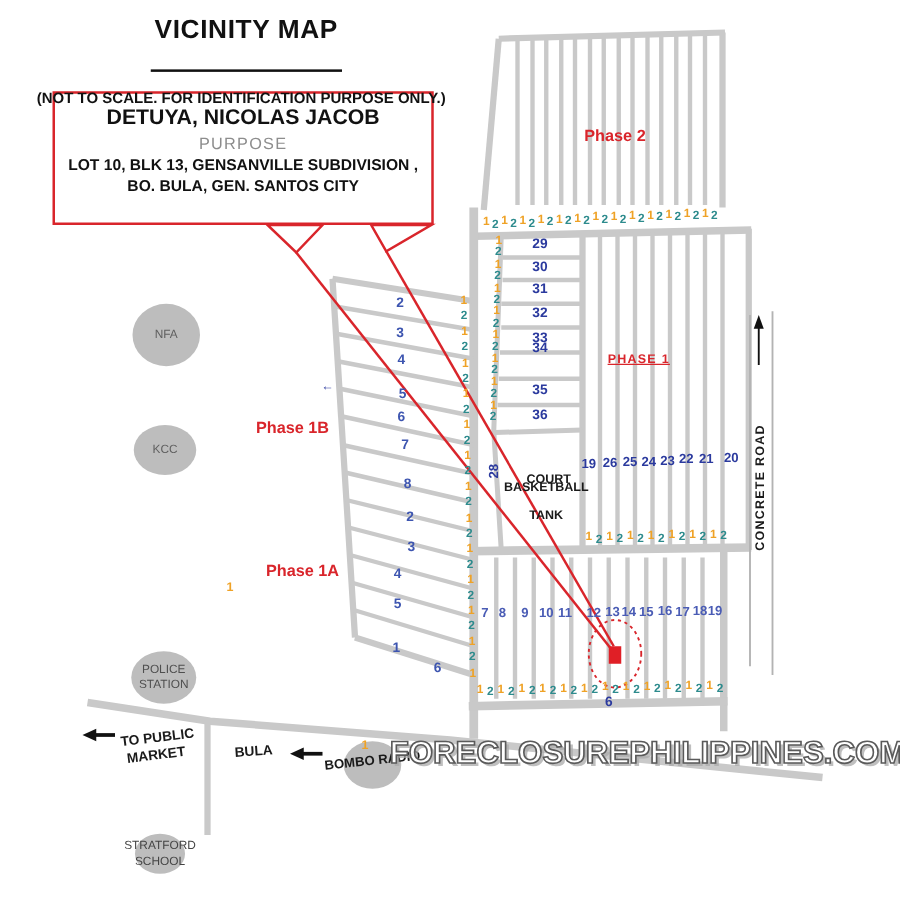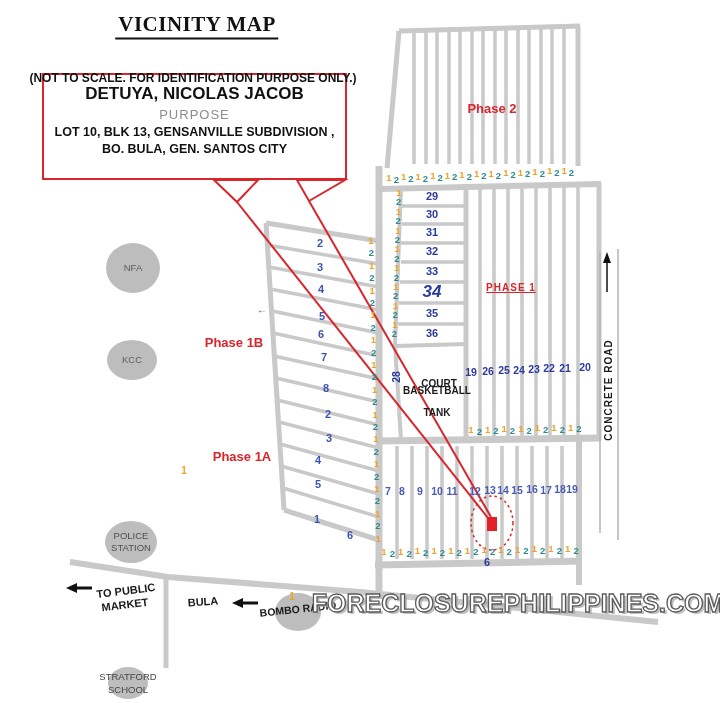--- a/index.html
+++ b/index.html
@@ -10,21 +10,21 @@
   .red{color:#d9252b;font-weight:bold;text-align:center;}
   .blk{color:#1a1a1a;font-weight:bold;}
   .gry{color:#5f5f5f;font-weight:normal;}
   .mk{position:absolute;transform:translate(-50%,-50%);font-weight:bold;white-space:nowrap;line-height:1;}
   .callout{position:absolute;left:42px;top:73px;width:305px;height:107px;box-sizing:border-box;
            background:#fff;border:2px solid #d9252b;text-align:center;padding-top:9px;z-index:1;}
   .co-owner{font-size:17px;font-weight:bold;color:#111;}
   .co-prop{font-size:13px;color:#8d8d8d;letter-spacing:1px;margin-top:3px;}
   .co-addr{font-size:12.5px;font-weight:bold;color:#111;margin-top:3px;}
   .title-underline{font-size:21px;font-weight:bold;color:#111;border-bottom:2.5px solid #111;
-                   padding:0 3px 2px 3px;letter-spacing:0.5px;font-family:Liberation Serif, serif;}
+                   padding:0 3px 20px 3px;letter-spacing:0.5px;}
   .subtitle{font-size:12px;font-weight:bold;color:#111;margin-top:31px;}
   .wm{font-size:25px;font-weight:bold;color:#ffffff;letter-spacing:0px;
       -webkit-text-stroke:1.3px #5a5a5a;text-shadow:2.5px 2.5px 0 rgba(170,170,170,0.75);}
   .lbl-layer{position:absolute;left:0;top:0;width:720px;height:720px;z-index:3;}
   .svg-layer{z-index:2;}
 </style>
 </head>
 <body>
 
 <div class="stage">
@@ -309,21 +309,21 @@
         <span class="mk" style="left: 329px; top: 438px; color: rgb(61, 85, 176); font-size: 11px;">3</span>
         <span class="mk" style="left: 318px; top: 460px; color: rgb(61, 85, 176); font-size: 11px;">4</span>
         <span class="mk" style="left: 318px; top: 484px; color: rgb(61, 85, 176); font-size: 11px;">5</span>
         <span class="mk" style="left: 317px; top: 519px; color: rgb(61, 85, 176); font-size: 11px;">1</span>
         <span class="mk" style="left: 350px; top: 535px; color: rgb(61, 85, 176); font-size: 11px;">6</span>
         <span class="mk" style="left: 432px; top: 196px; color: rgb(43, 58, 158); font-size: 11px;">29</span>
         <span class="mk" style="left: 432px; top: 214px; color: rgb(43, 58, 158); font-size: 11px;">30</span>
         <span class="mk" style="left: 432px; top: 232px; color: rgb(43, 58, 158); font-size: 11px;">31</span>
         <span class="mk" style="left: 432px; top: 251px; color: rgb(43, 58, 158); font-size: 11px;">32</span>
         <span class="mk" style="left: 432px; top: 271px; color: rgb(43, 58, 158); font-size: 11px;">33</span>
-        <span class="mk" style="left: 432px; top: 291px; color: rgb(43, 58, 158); font-size: 17px; font-style: italic;">34</span>
+        <span class="mk" style="left: 432px; top: 279px; color: rgb(43, 58, 158); font-size: 11px;">34</span>
         <span class="mk" style="left: 432px; top: 313px; color: rgb(43, 58, 158); font-size: 11px;">35</span>
         <span class="mk" style="left: 432px; top: 333px; color: rgb(43, 58, 158); font-size: 11px;">36</span>
         <span class="mk" style="left: 471px; top: 372px; color: rgb(43, 58, 158); font-size: 10.5px;">19</span>
         <span class="mk" style="left: 488px; top: 371px; color: rgb(43, 58, 158); font-size: 10.5px;">26</span>
         <span class="mk" style="left: 504px; top: 370px; color: rgb(43, 58, 158); font-size: 10.5px;">25</span>
         <span class="mk" style="left: 519px; top: 370px; color: rgb(43, 58, 158); font-size: 10.5px;">24</span>
         <span class="mk" style="left: 534px; top: 369px; color: rgb(43, 58, 158); font-size: 10.5px;">23</span>
         <span class="mk" style="left: 549px; top: 368px; color: rgb(43, 58, 158); font-size: 10.5px;">22</span>
         <span class="mk" style="left: 565px; top: 368px; color: rgb(43, 58, 158); font-size: 10.5px;">21</span>
         <span class="mk" style="left: 585px; top: 367px; color: rgb(43, 58, 158); font-size: 10.5px;">20</span>

